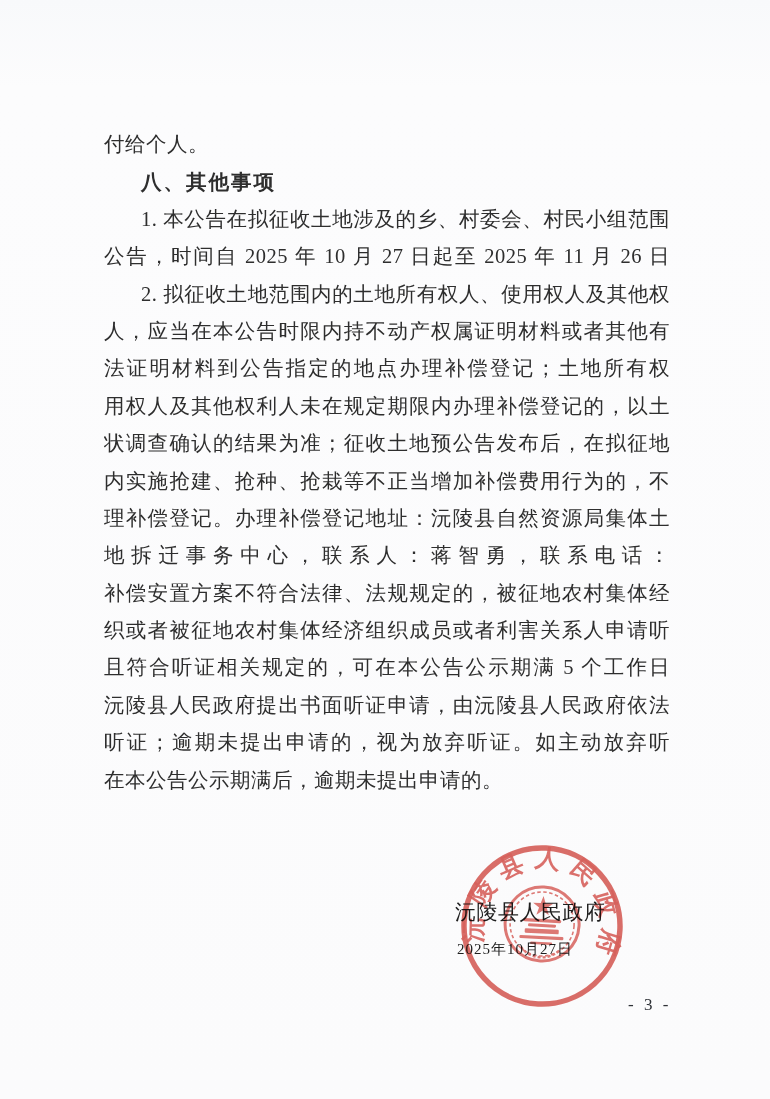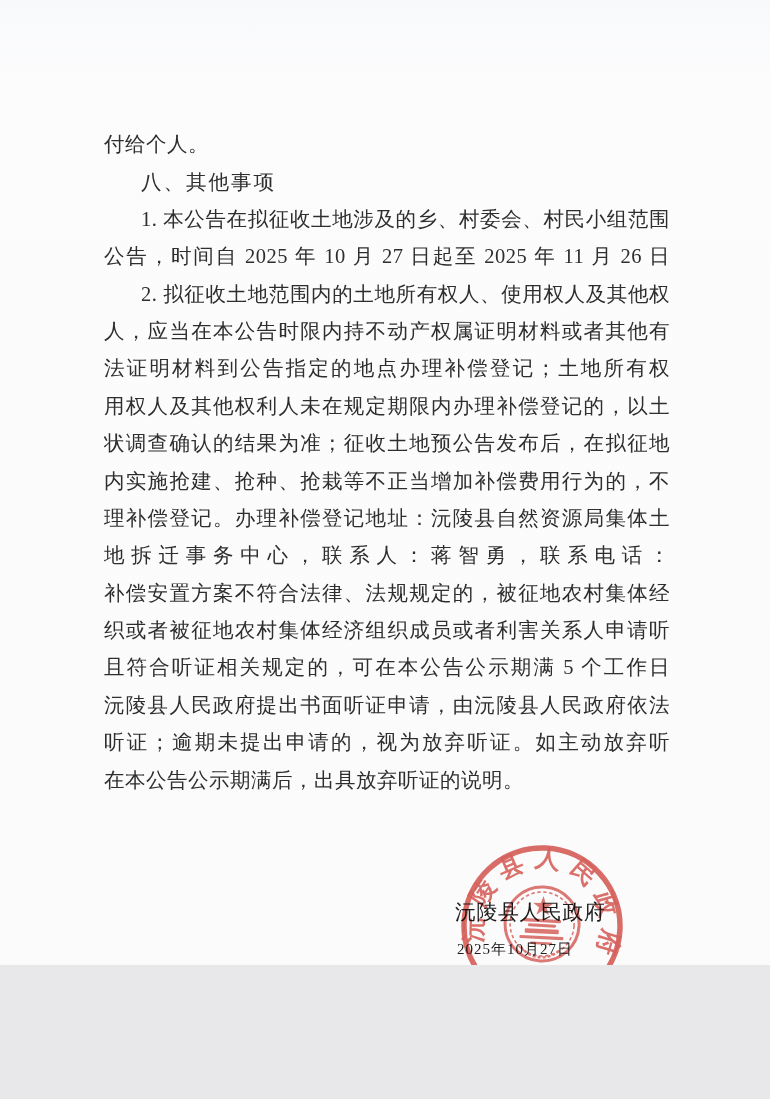--- a/index.html
+++ b/index.html
@@ -1,18 +1,18 @@
 <!DOCTYPE html>
 <html><head>
 <meta charset="utf-8">
 <style>
   html,body{margin:0;padding:0;background:#e8e8ea;}
   .paper{
     position:relative;
-    width:770px;height:965px;
+    width:770px;height:1099px;
     margin:0 auto;
     background:linear-gradient(180deg,#f8f9fb 0%,#fcfcfd 8%,#fbfbfc 100%);
     overflow:hidden;
     font-family:"Liberation Serif","DejaVu Serif",serif;
     color:#2e2e2e;
   }
   .doc-body{
     position:absolute;
     left:104px;top:126px;width:566px;
   }
@@ -26,21 +26,21 @@
   }
   .stretch{
     white-space:normal;
     text-align:justify;
     text-align-last:justify;
     height:37.4px;
     overflow:hidden;
   }
   .indent{padding-left:37px;}
   .heading{
-    font-weight:400;
+    font-weight:700;
     font-family:"Liberation Sans","DejaVu Sans",sans-serif;
     letter-spacing:2px;
   }
   .sig{
     position:absolute;
     color:#1e1e1e;
     white-space:nowrap;
     font-family:"Liberation Serif","DejaVu Serif",serif;
   }
   .sig-issuer{left:455px;top:898px;font-size:21px;letter-spacing:0.5px;line-height:28px;}
@@ -83,21 +83,21 @@
     <div class="line stretch">用权人及其他权利人未在规定期限内办理补偿登记的，以土地现</div>
     <div class="line stretch">状调查确认的结果为准；征收土地预公告发布后，在拟征地范围</div>
     <div class="line stretch">内实施抢建、抢种、抢栽等不正当增加补偿费用行为的，不予办</div>
     <div class="line stretch">理补偿登记。办理补偿登记地址：沅陵县自然资源局集体土地征</div>
     <div class="line stretch">地拆迁事务中心，联系人：蒋智勇，联系电话：13789267610。</div>
     <div class="line stretch">补偿安置方案不符合法律、法规规定的，被征地农村集体经济组</div>
     <div class="line stretch">织或者被征地农村集体经济组织成员或者利害关系人申请听证</div>
     <div class="line stretch">且符合听证相关规定的，可在本公告公示期满 5 个工作日内，向</div>
     <div class="line stretch">沅陵县人民政府提出书面听证申请，由沅陵县人民政府依法组织</div>
     <div class="line stretch">听证；逾期未提出申请的，视为放弃听证。如主动放弃听证，可</div>
-    <div class="line">在本公告公示期满后，出具放弃听证的说明。</div>
+    <div class="line">在本公告公示期满后，逾期未提出申请的。</div>
   </div>
 
   <div class="sig sig-issuer">沅陵县人民政府</div>
   <div class="sig sig-date">2025年10月27日</div>
 
   <svg class="seal" viewBox="0 0 188 188" xmlns="http://www.w3.org/2000/svg">
 
     <circle cx="94" cy="94" r="78" fill="none" stroke="#d6514b" stroke-width="5.5" opacity="0.92"></circle>
 
     <defs>

